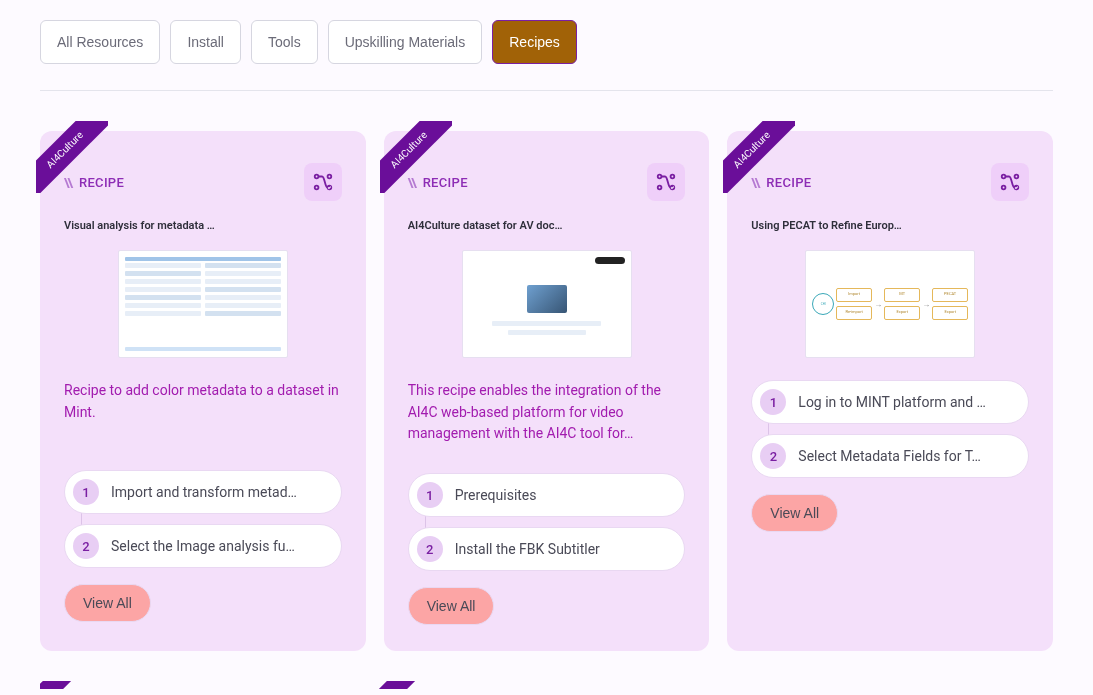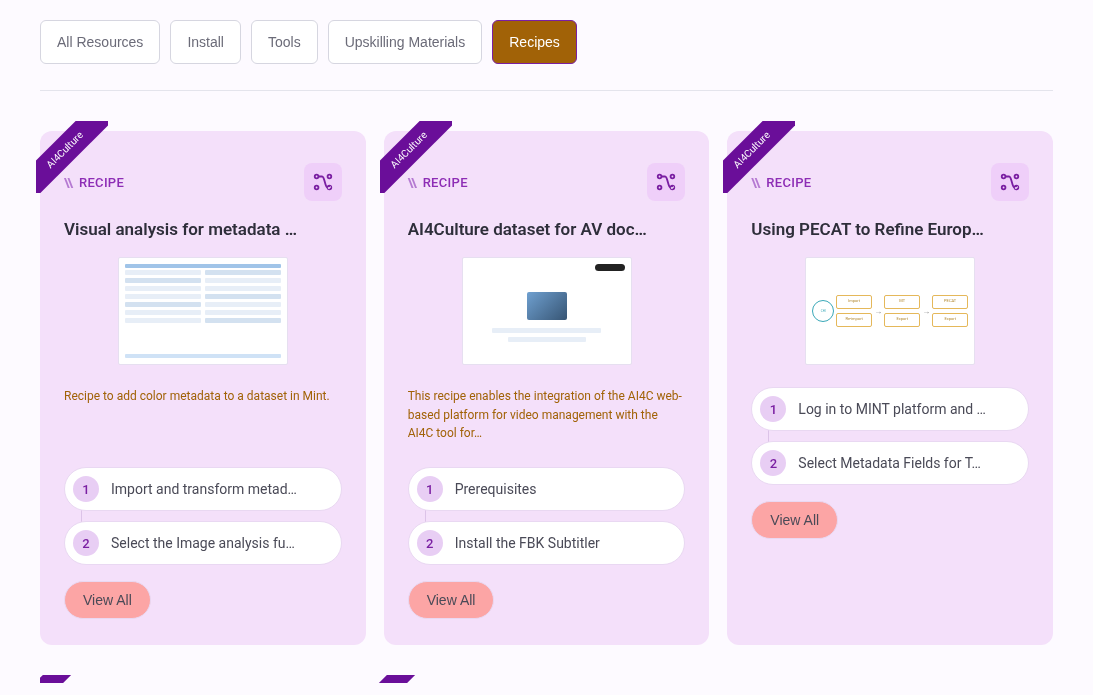--- a/index.html
+++ b/index.html
@@ -85,21 +85,21 @@
   .icon-badge {
     width: 38px;
     height: 38px;
     border-radius: 8px;
     background: #efcff9;
     display: flex;
     align-items: center;
     justify-content: center;
   }
   .card-title {
-    font-size: 17px;
+    font-size: 11px;
     font-weight: 600;
     color: #2e2e3a;
     margin-bottom: 18px;
     white-space: nowrap;
     overflow: hidden;
     text-overflow: ellipsis;
   }
   .thumb {
     width: 170px;
     height: 108px;
@@ -121,24 +121,24 @@
   .thumb .blk.d { background: #d3e1f0; }
   .thumb2 { font-size: 5px; position: relative; }
   .thumb2 .pill { height: 7px; width: 30px; background: #222; border-radius: 4px; position: absolute; right: 6px; top: 6px; }
   .thumb2 .img { width: 40px; height: 28px; background: linear-gradient(135deg,#6fa0d0,#375574); border-radius: 2px; margin: 28px auto 6px; }
   .thumb3 { background: #fff; }
   .thumb3 .flow { flex: 1; display: flex; align-items: center; justify-content: space-between; gap:2px; }
   .thumb3 .node { width: 36px; height: 14px; border: 1px solid #e5b85a; border-radius: 2px; font-size: 4px; overflow: hidden; color:#b18830; text-align:center; padding-top:2px; }
   .thumb3 .circle { width: 22px; height: 22px; border: 1px solid #3aa8b8; border-radius: 50%; font-size:3px; display:flex; align-items:center; justify-content:center; color:#3aa8b8; }
   .thumb3 .arrow { font-size: 8px; color: #888; }
   .card-desc {
-    font-size: 12px;
-    color: #a16207;
+    font-size: 14px;
+    color: #a21caf;
     line-height: 1.55;
-    margin-bottom: 18px;
+    margin-bottom: 28px;
     min-height: 62px;
   }
   .steps-wrap {
     position: relative;
   }
   .steps-line {
     position: absolute;
     left: 17px;
     top: 22px;
     bottom: 22px;

